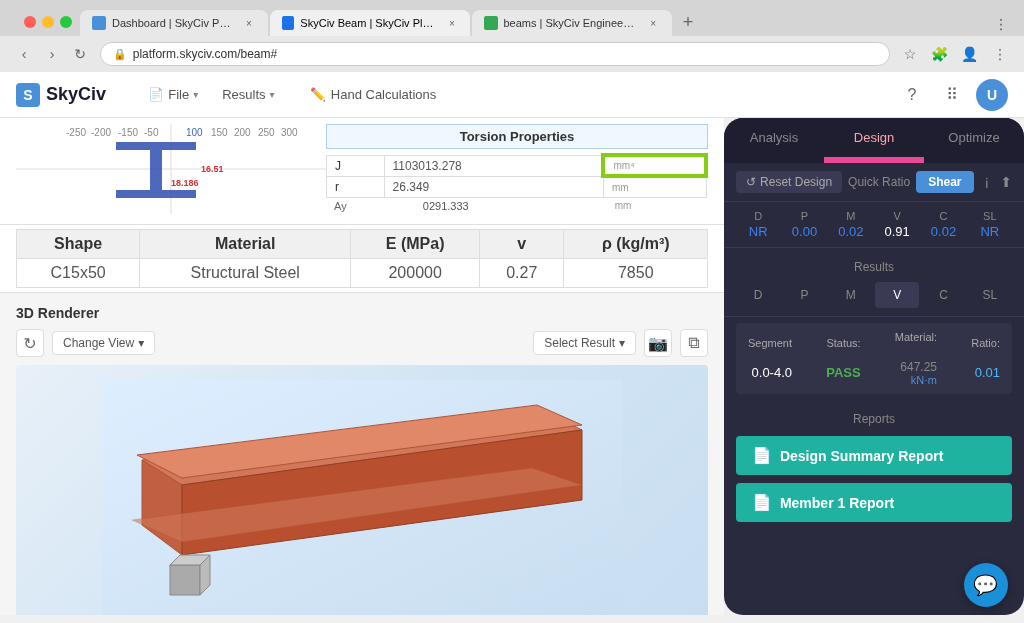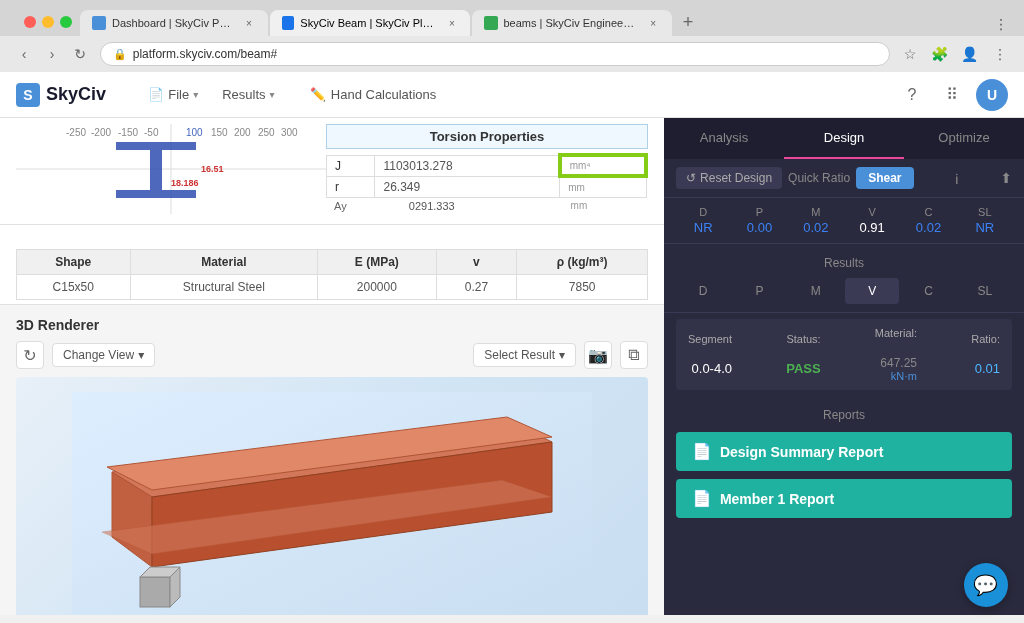--- a/index.html
+++ b/index.html
@@ -35,41 +35,41 @@
     .nav-item { display: flex; align-items: center; gap: 4px; padding: 4px 10px; font-size: 13px; color: #555; cursor: pointer; border-radius: 4px; }
     .nav-item .chevron { font-size: 10px; color: #888; }
     .hand-calc { display: flex; align-items: center; gap: 4px; font-size: 13px; color: #555; padding: 4px 10px; cursor: pointer; }
     .nav-right { margin-left: auto; display: flex; gap: 8px; align-items: center; }
     .nav-icon-btn { width: 32px; height: 32px; display: flex; align-items: center; justify-content: center; color: #666; cursor: pointer; border-radius: 4px; }
     .avatar { width: 32px; height: 32px; border-radius: 50%; background: #4a90d9; display: flex; align-items: center; justify-content: center; color: white; font-size: 14px; font-weight: bold; cursor: pointer; }
 
     
     .main-layout { display: flex; flex: 1; overflow: hidden; }
     .content-area { flex: 1; background: #f5f5f5; overflow: auto; padding: 0; }
-    .right-panel { width: 360px; background: #2a2a3e; color: white; display: flex; flex-direction: column; overflow-y: auto; }
+    .right-panel { width: 300px; background: #2a2a3e; color: white; display: flex; flex-direction: column; overflow-y: auto; border-radius: 19px; }
     .torsion-title { font-size: 13px; font-weight: 600; color: #333; margin-bottom: 4px; background: #f0f8ff; padding: 4px 8px; border: 1px solid #b0d0e8; text-align: center; }
 
     .shape-table { margin: 0; padding: 4px 16px; background: white; border-bottom: 1px solid #e0e0e0; }
-    .shape-table table { width: 100%; border-collapse: collapse; font-size: 12px; margin-top: 20px; }
+    .shape-table table { width: 100%; border-collapse: collapse; font-size: 16px; }
     .shape-table th { background: #f0f0f0; padding: 5px 10px; text-align: center; border: 1px solid #ddd; font-weight: 600; color: #333; }
     .shape-table td { padding: 5px 10px; text-align: center; border: 1px solid #ddd; color: #555; }
 
     .renderer-section { padding: 12px 16px; }
     .renderer-title { font-size: 14px; font-weight: 600; color: #333; margin-bottom: 8px; }
     .renderer-toolbar { display: flex; align-items: center; gap: 8px; margin-bottom: 8px; }
     .renderer-btn { display: flex; align-items: center; gap: 4px; padding: 4px 10px; font-size: 12px; border: 1px solid #ddd; border-radius: 4px; background: white; cursor: pointer; color: #555; }
     .renderer-spacer { flex: 1; }
     .renderer-icon-btn { width: 28px; height: 28px; display: flex; align-items: center; justify-content: center; border: 1px solid #ddd; border-radius: 4px; background: white; cursor: pointer; color: #666; }
 
     .renderer-viewport { width: 100%; height: 280px; background: linear-gradient(135deg, #e8f0f8 0%, #d0e4f4 50%, #c8ddf0 100%); border-radius: 4px; position: relative; overflow: hidden; display: flex; align-items: center; justify-content: center; }
 
     
     .panel-tabs { display: flex; background: #1e1e30; }
     .panel-tab { flex: 1; padding: 12px; text-align: center; font-size: 13px; color: #888; cursor: pointer; border-bottom: 2px solid transparent; }
-    .panel-tab.active { color: #ffffff; border-bottom: 2px solid #ec4899; }
+    .panel-tab.active { color: #fca5a5; border-bottom: 6px solid #ec4899; }
 
     .panel-toolbar { display: flex; align-items: center; gap: 6px; padding: 8px 12px; background: #2a2a3e; border-bottom: 1px solid #3a3a55; }
     .reset-btn { background: #3a3a55; color: #aaa; border: none; padding: 4px 10px; border-radius: 4px; font-size: 12px; cursor: pointer; display: flex; align-items: center; gap: 4px; }
     .quick-ratio-label { color: #888; font-size: 12px; cursor: pointer; }
     .shear-badge { background: #4a90d9; color: white; padding: 4px 12px; border-radius: 4px; font-size: 12px; font-weight: 600; }
     .panel-info-btn { margin-left: auto; color: #888; cursor: pointer; font-size: 14px; }
 
     .demand-grid { display: grid; grid-template-columns: repeat(6, 1fr); padding: 8px 12px; gap: 2px; border-bottom: 1px solid #3a3a55; }
     .demand-cell { text-align: center; }
     .demand-label { font-size: 11px; color: #888; }

